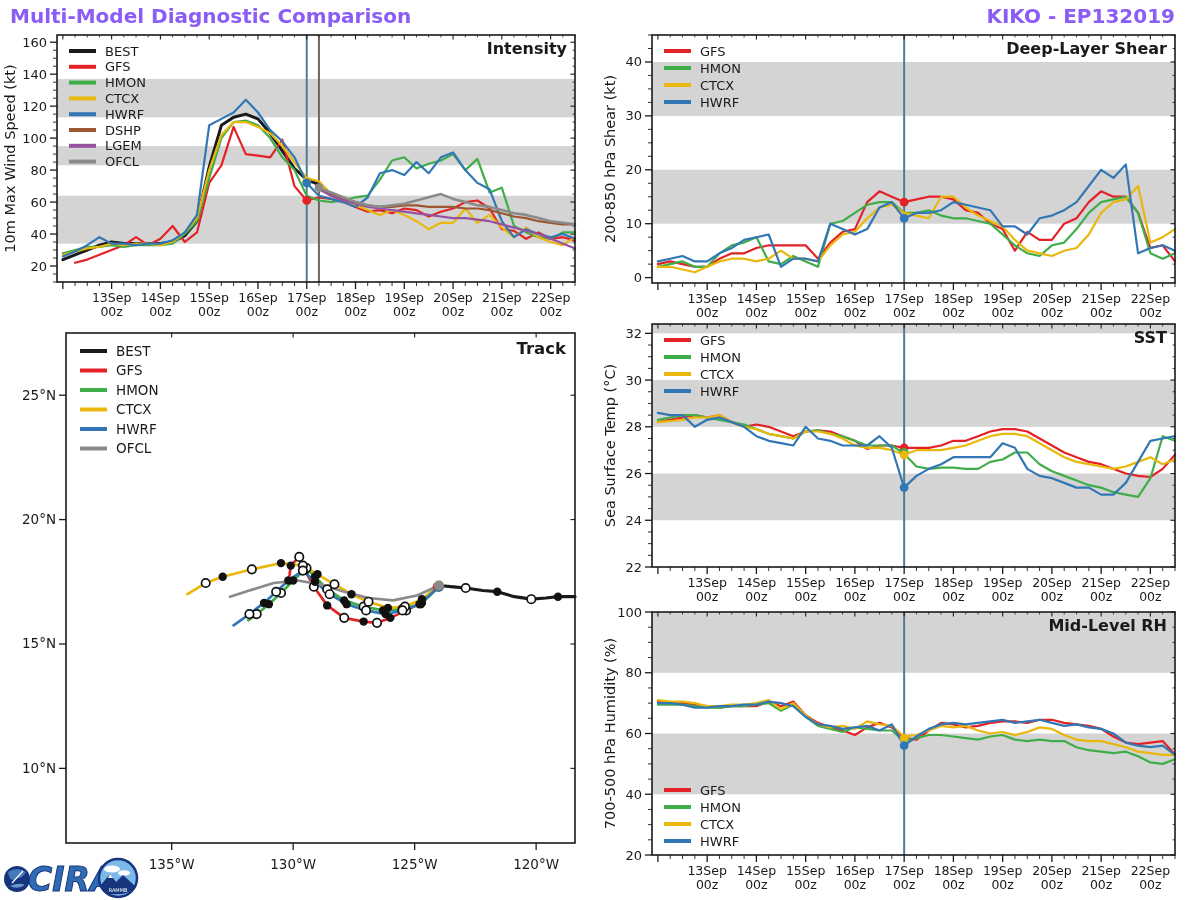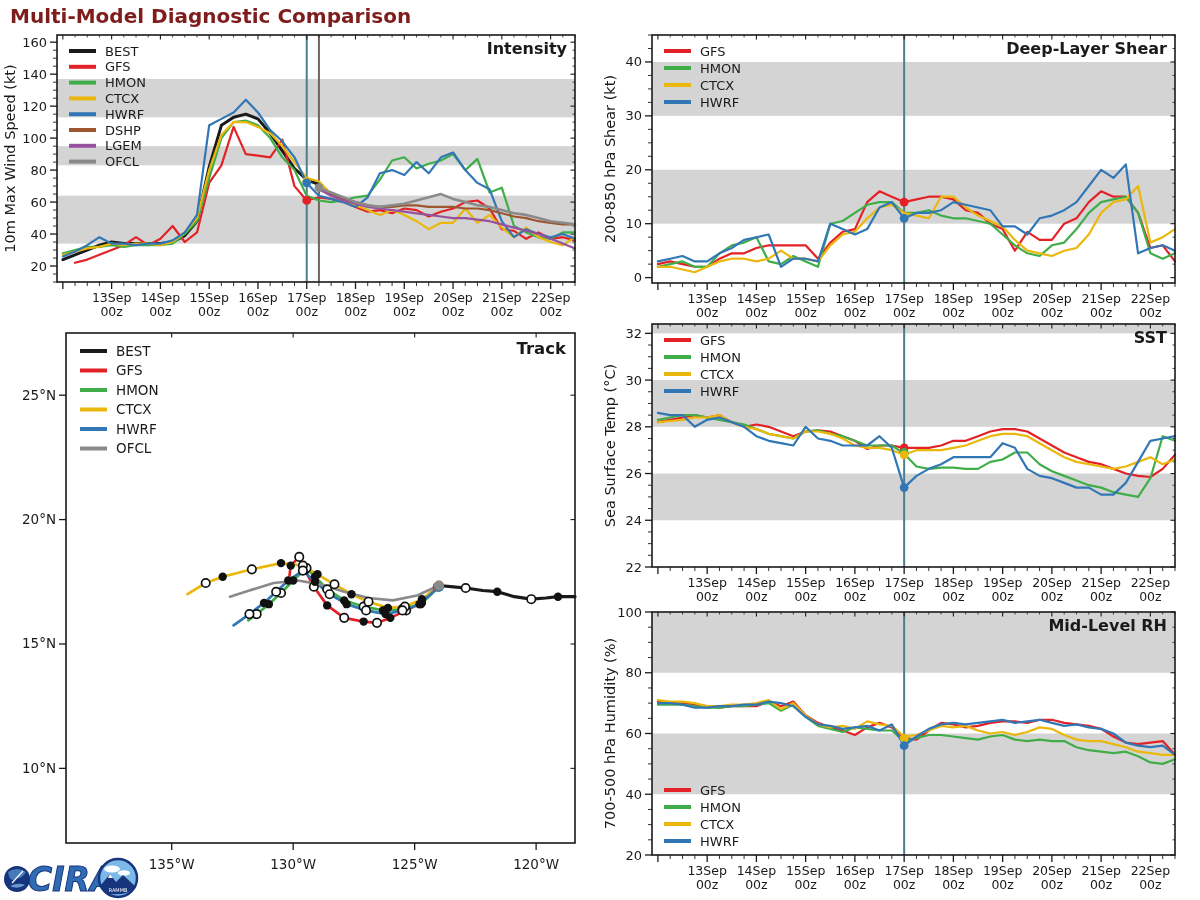--- a/index.html
+++ b/index.html
@@ -1,28 +1,29 @@
 <!DOCTYPE html>
 <html><head>
 <meta charset="utf-8">
 <style>
   html,body{margin:0;padding:0;background:#ffffff;}
   #page{position:relative;width:1200px;height:900px;background:#ffffff;overflow:hidden;
         font-family:"DejaVu Sans","Liberation Sans",sans-serif;color:#1a1a1a;}
-  .title{position:absolute;font-weight:bold;font-size:20px;color:#7f1d1d;white-space:nowrap;}
+  .title{position:absolute;font-weight:bold;font-size:20px;color:#8b5cf6;white-space:nowrap;}
   #title-left{left:10px;top:4px;}
   #title-right{right:25px;top:4px;}
   svg{position:absolute;display:block;}
   #logo{position:absolute;left:2px;top:854px;}
 </style>
 </head>
 <body>
 <div id="page">
 
 <div id="title-left" class="title">Multi-Model Diagnostic Comparison</div>
+<div id="title-right" class="title">KIKO - EP132019</div>
 
 <div id="charts">
       <svg width="600" height="292" style="left: 0px; top: 28px;">
         <rect x="57" y="167.66990291262138" width="518" height="47.96116504854365" fill="#d4d4d4"></rect>
         <rect x="57" y="118.11003236245955" width="518" height="19.18446601941747" fill="#d4d4d4"></rect>
         <rect x="57" y="50.96440129449838" width="518" height="38.36893203883495" fill="#d4d4d4"></rect>
         <line x1="306.7325800376648" y1="7" x2="306.7325800376648" y2="254" stroke="#4d7e8f" stroke-width="2"></line>
         <line x1="318.92655367231635" y1="7" x2="318.92655367231635" y2="254" stroke="#6f655d" stroke-width="2"></line>
         <line x1="62.85310734463273" y1="254" x2="62.85310734463273" y2="261" stroke="#1a1a1a" stroke-width="1.3"></line>
         <line x1="62.85310734463273" y1="7" x2="62.85310734463273" y2="11.5" stroke="#1a1a1a" stroke-width="1.1"></line>

